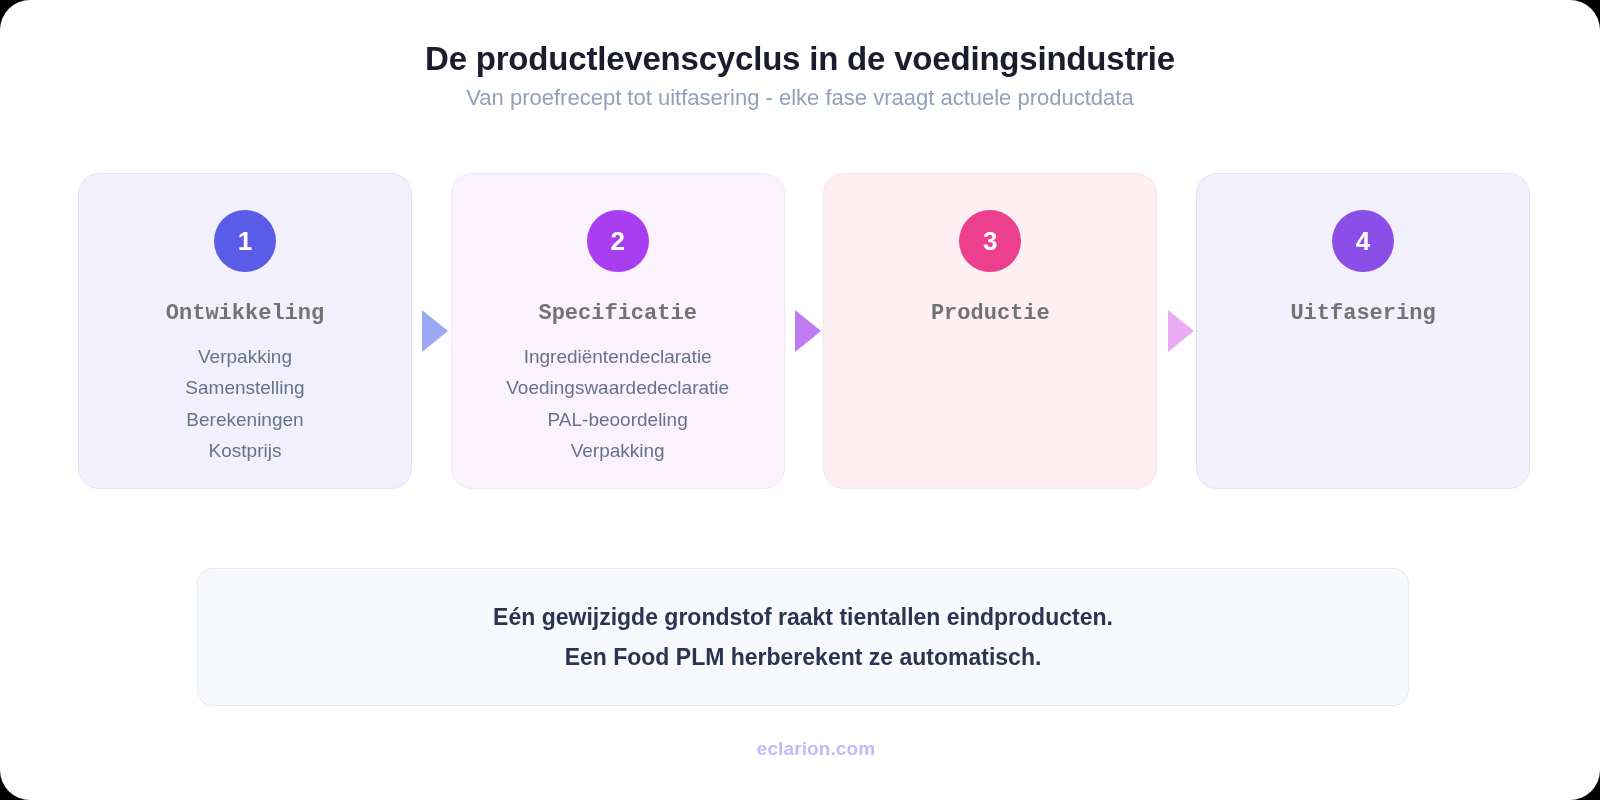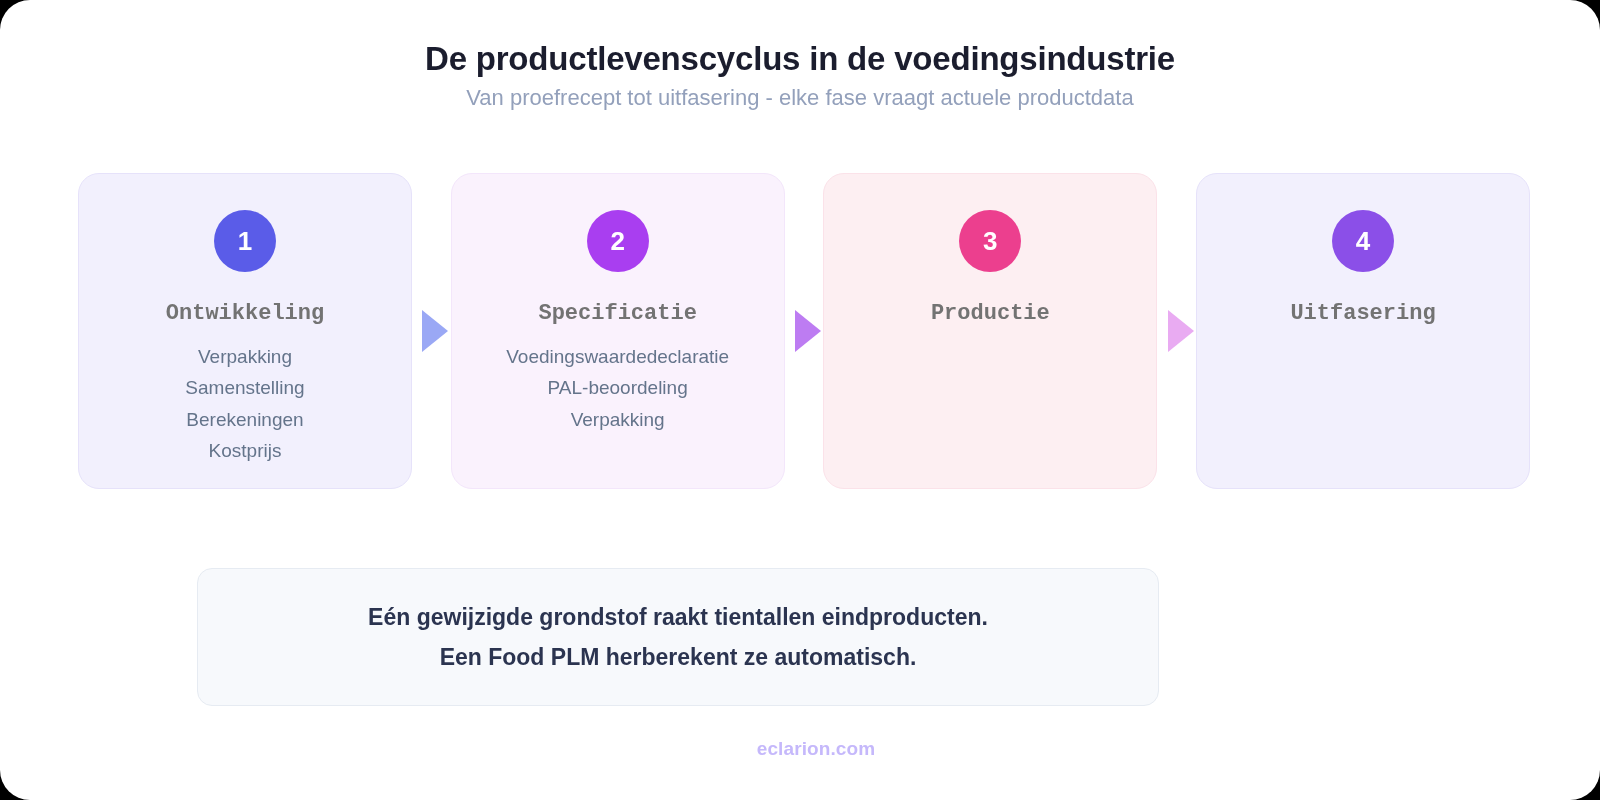--- a/index.html
+++ b/index.html
@@ -89,21 +89,21 @@
     border-left:26px solid currentColor;
     margin-left:8px;
   }
   .arrow-1 { color:#9aa8f5; }
   .arrow-2 { color:#bd7cf2; }
   .arrow-3 { color:#e9abf2; }
 
   
   .callout {
     position:absolute; left:197px; top:568px;
-    width:962px; height:138px;
+    width:1212px; height:138px;
     background:#f7f9fc;
     border:1px solid #e6ebf2;
     border-radius:15px;
     display:flex; flex-direction:column;
     align-items:center; justify-content:center;
   }
   .callout p {
     font-size:23px; font-weight:bold;
     color:#2b3450; line-height:40px;
     text-align:center;
@@ -144,20 +144,21 @@
     </div>
 
     <div class="arrow arrow-1">
       <span></span>
     </div>
 
     <div class="card card-2">
       <div class="badge badge-2">2</div>
       <div class="card-title">Specificatie</div>
       <ul class="card-items">
+        <li>Ingrediëntendeclaratie</li>
         <li>Voedingswaardedeclaratie</li>
         <li>PAL-beoordeling</li>
         <li>Verpakking</li>
       </ul>
     </div>
 
     <div class="arrow arrow-2">
       <span></span>
     </div>
 

